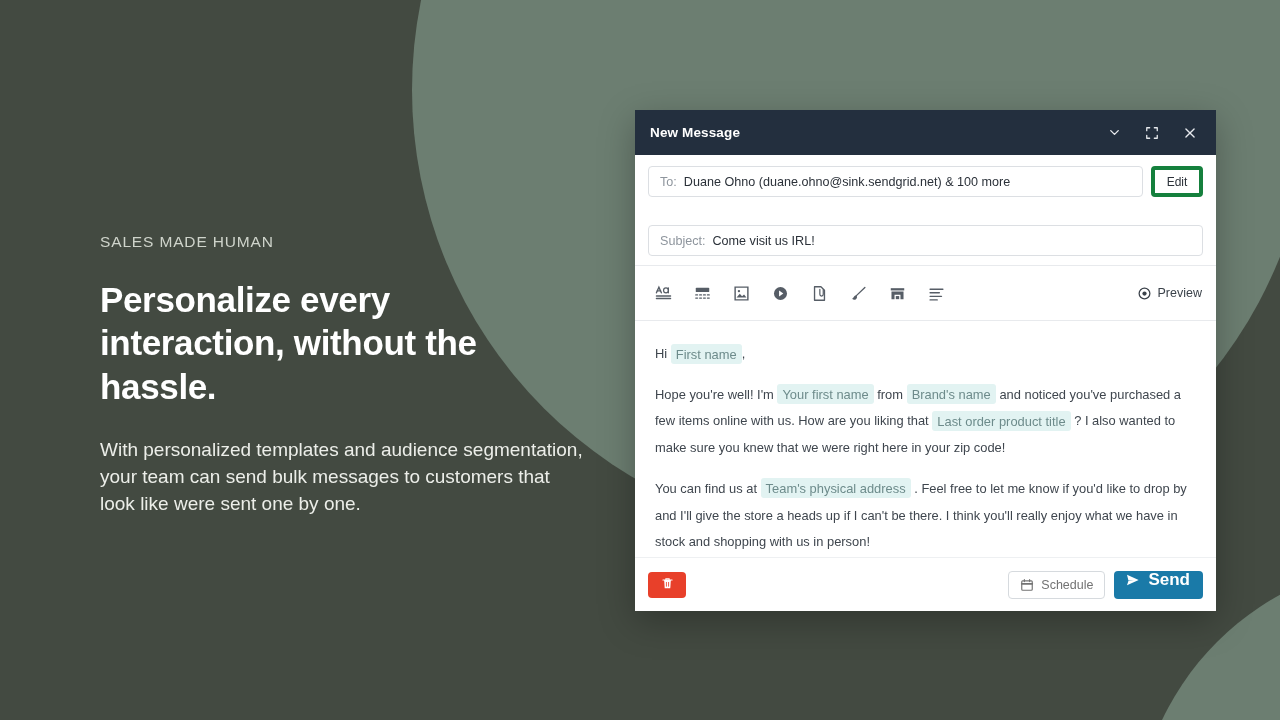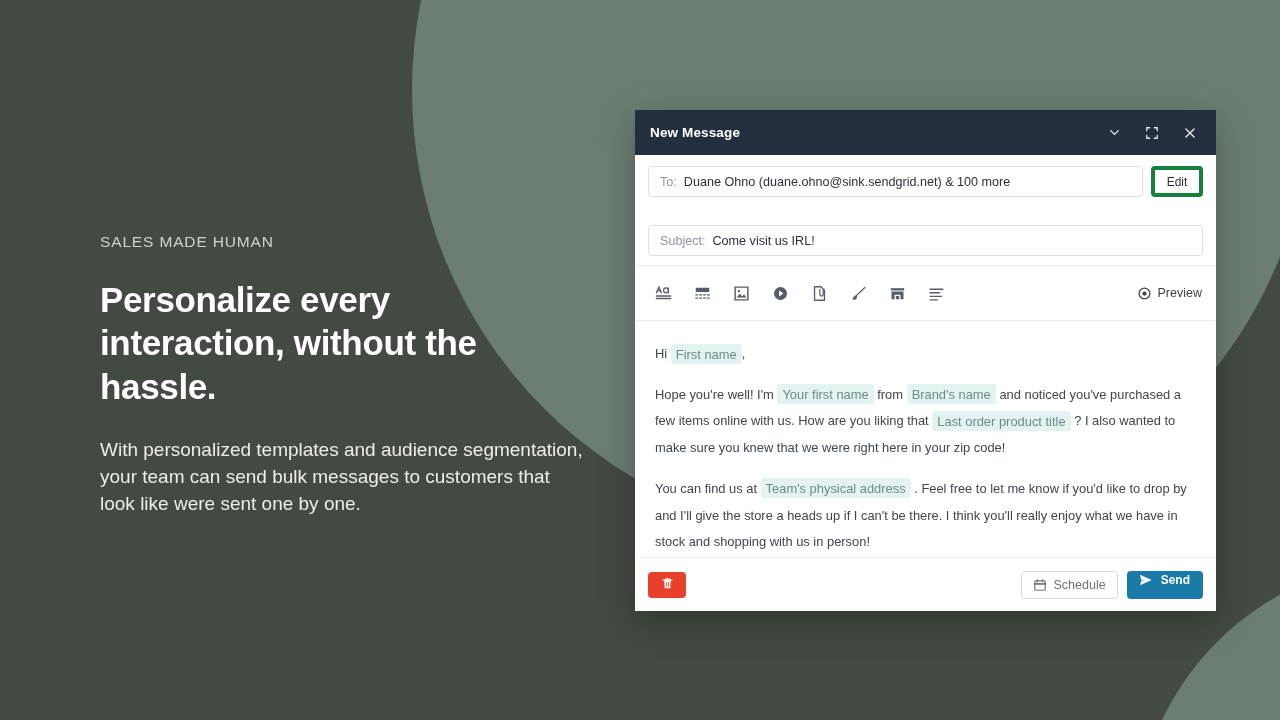--- a/index.html
+++ b/index.html
@@ -276,21 +276,21 @@
     cursor: pointer;
   }
   .send-btn {
     height: 28px;
     border-radius: 4px;
     background: #1a7aa8;
     display: flex;
     align-items: center;
     gap: 7px;
     padding: 0 13px 10px 11px;
-    font-size: 12px;
+    font-size: 17px;
     font-weight: bold;
     color: #ffffff;
     cursor: pointer;
   }
 </style>
 </head>
 <body>
 
 <div class="bg-root">
   <div class="blob-top"></div>

